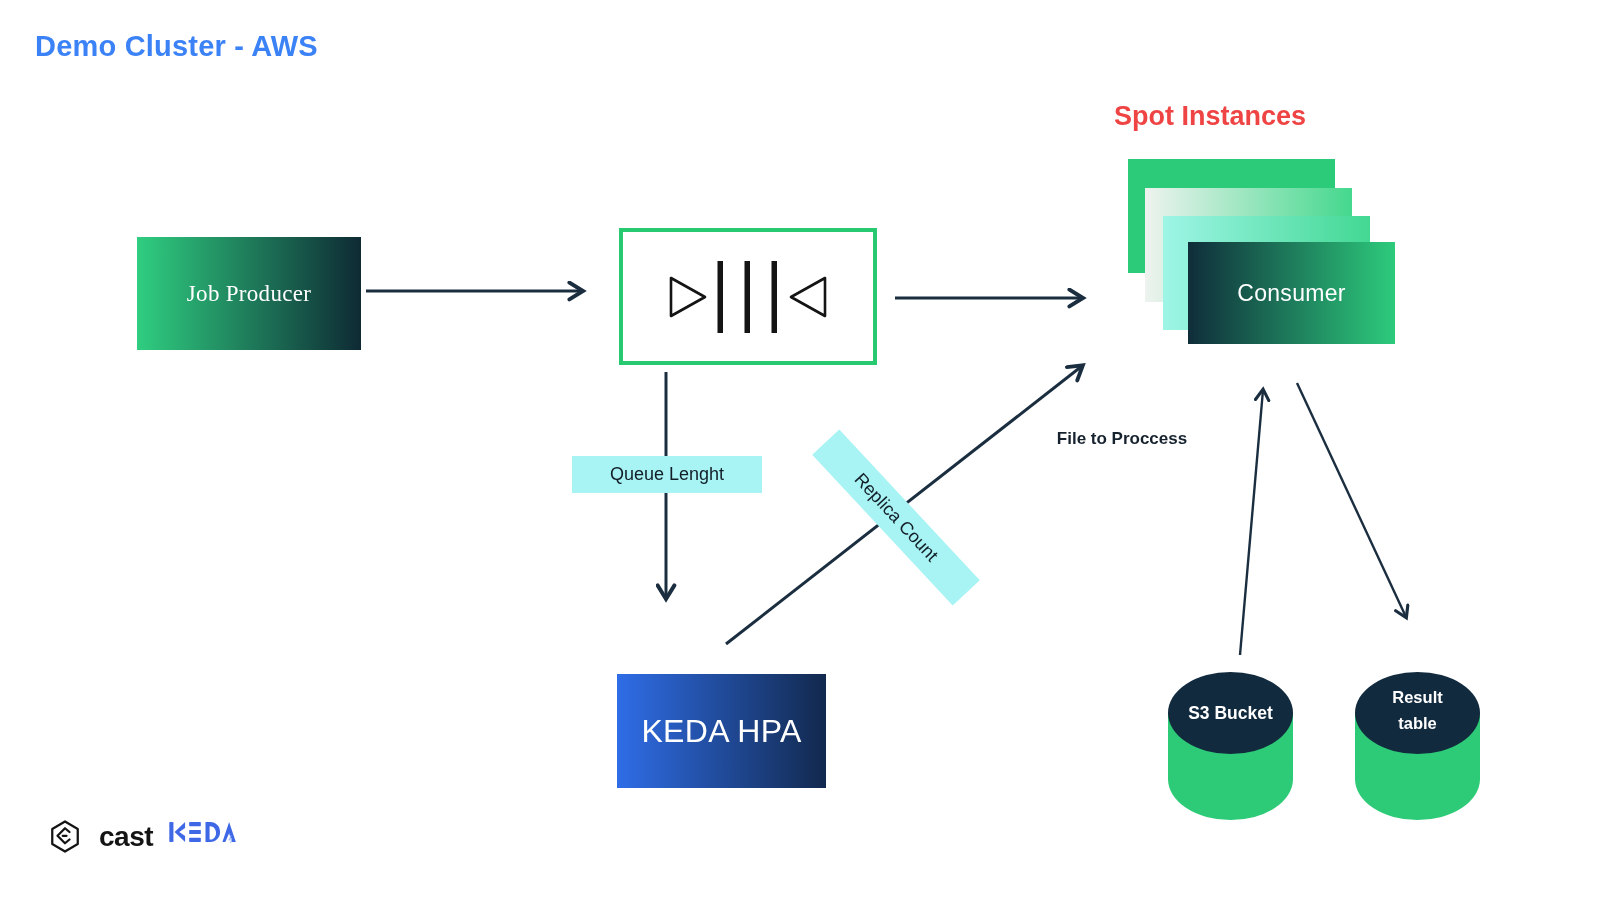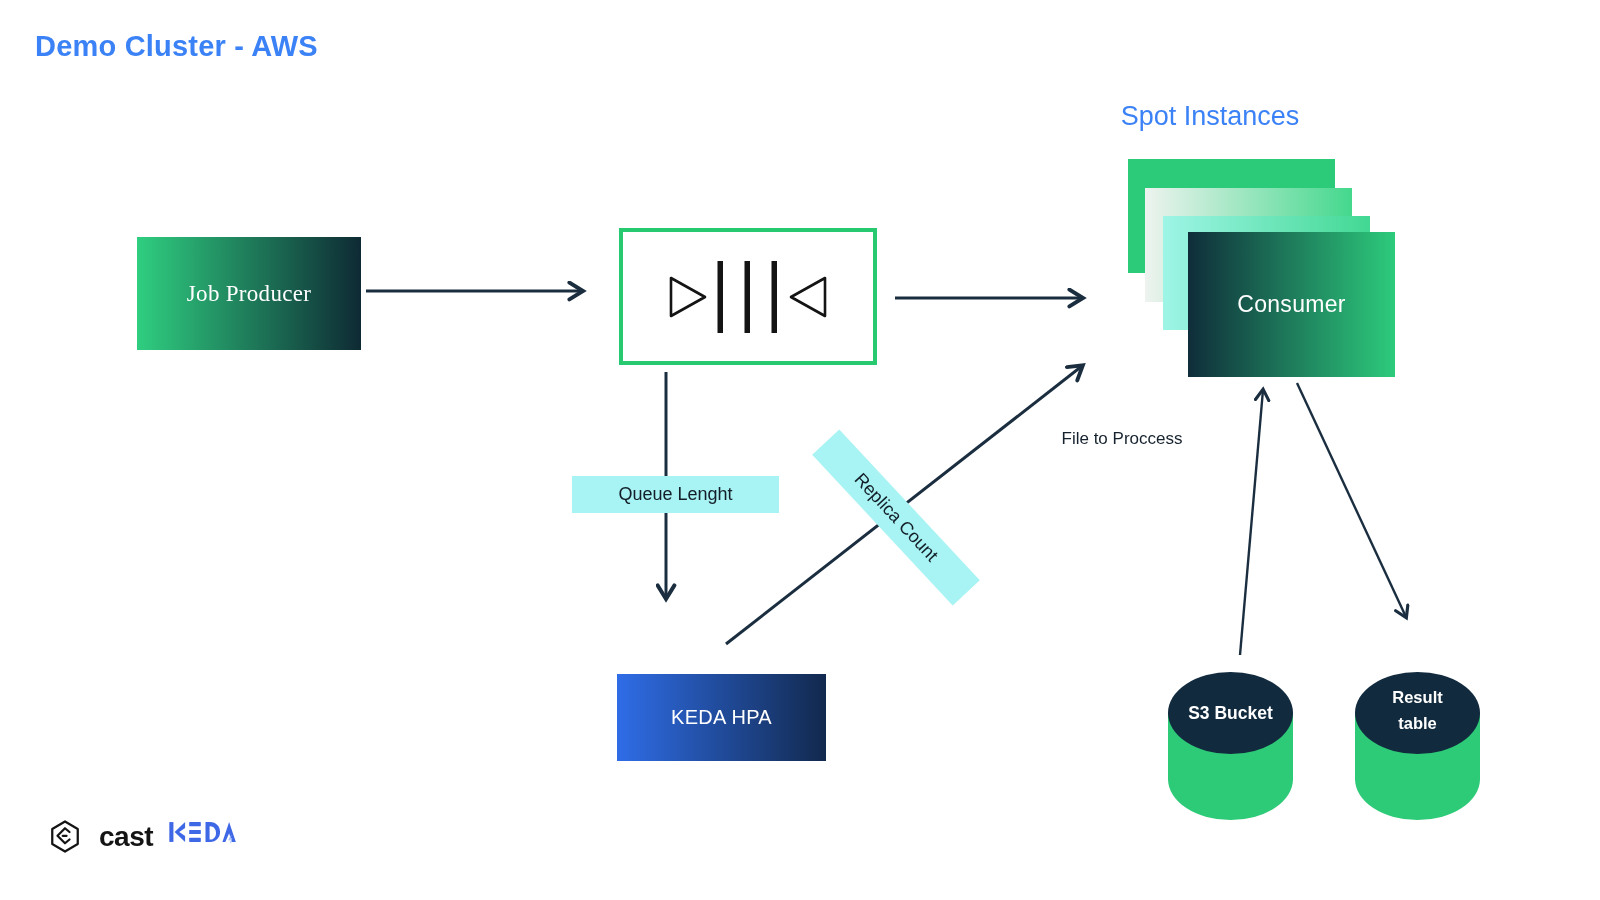--- a/index.html
+++ b/index.html
@@ -16,40 +16,40 @@
     display:flex;align-items:center;justify-content:center;
     color:#ffffff;font-size:23px;font-weight:500;letter-spacing:.3px;z-index:3;
   }
   .job-producer{left:137px;top:237px;width:224px;height:113px;
     background:linear-gradient(90deg,#2fce80 0%,#0e2a34 100%);font-family:Liberation Serif, serif;}
   .queue-box{
     left:619px;top:228px;width:258px;height:137px;box-sizing:border-box;
     background:#ffffff;border:4px solid #27ca70;
     display:flex;align-items:center;justify-content:center;z-index:3;
   }
-  .keda-hpa{left:617px;top:674px;width:209px;height:87px;font-size:20px;
+  .keda-hpa{left:617px;top:674px;width:209px;height:114px;font-size:32px;
     background:linear-gradient(90deg,#2f6de7 0%,#12294e 100%);}
   
   .spot-title{left:1080px;top:101px;width:260px;text-align:center;
-    font-size:27px;font-weight:400;color:#3b82f6;z-index:3;}
+    font-size:27px;font-weight:700;color:#ef4444;z-index:3;}
   .card{width:207px;height:114px;z-index:2;}
   .card1{left:1128px;top:159px;background:#2bcb7a;}
   .card2{left:1145px;top:188px;background:linear-gradient(90deg,#eef3ef 0%,#44d88d 100%);}
   .card3{left:1163px;top:216px;background:linear-gradient(90deg,#9ef5e6 0%,#42d893 100%);}
-  .consumer{left:1188px;top:232px;width:207px;height:145px;
+  .consumer{left:1188px;top:242px;width:207px;height:102px;
     background:linear-gradient(90deg,#0f2d3a 0%,#2dcb7c 100%);z-index:3;}
   
   .edge-label{
     background:#a8f3f3;color:#121e28;display:flex;align-items:center;justify-content:center;
     font-size:18px;font-weight:500;z-index:4;
   }
-  .queue-length{left:572px;top:456px;width:207px;height:37px;margin-top:20px;}
+  .queue-length{left:572px;top:456px;width:190px;height:37px;}
   .replica-count{left:793px;top:499px;width:206px;height:37px;transform:rotate(47deg);}
   .file-to-process{left:1022px;top:429px;width:200px;text-align:center;
-    font-size:17px;font-weight:400;color:#16222e;z-index:4;}
+    font-size:17px;font-weight:700;color:#16222e;z-index:4;}
   
   .arrow-layer{left:0;top:0;z-index:1;}
   .cylinder{z-index:3;}
   .cyl-label{fill:#ffffff;font-family:"Liberation Sans","DejaVu Sans",sans-serif;
     font-size:17.5px;font-weight:600;text-anchor:middle;}
   
   .footer-cast{left:50px;top:820px;display:flex;align-items:center;gap:19px;z-index:3;}
   .cast-text{font-size:28px;font-weight:600;color:#141414;letter-spacing:-.5px;}
   .footer-keda{left:167px;top:820px;z-index:3;}
 </style>

